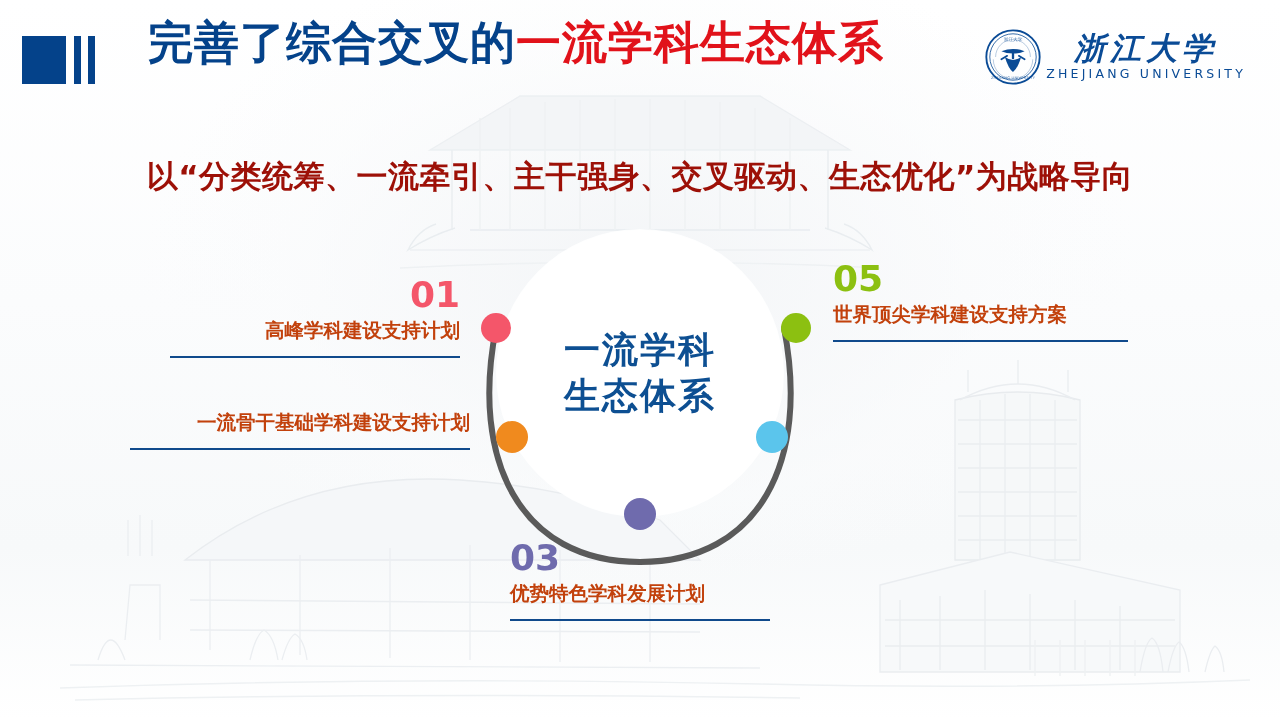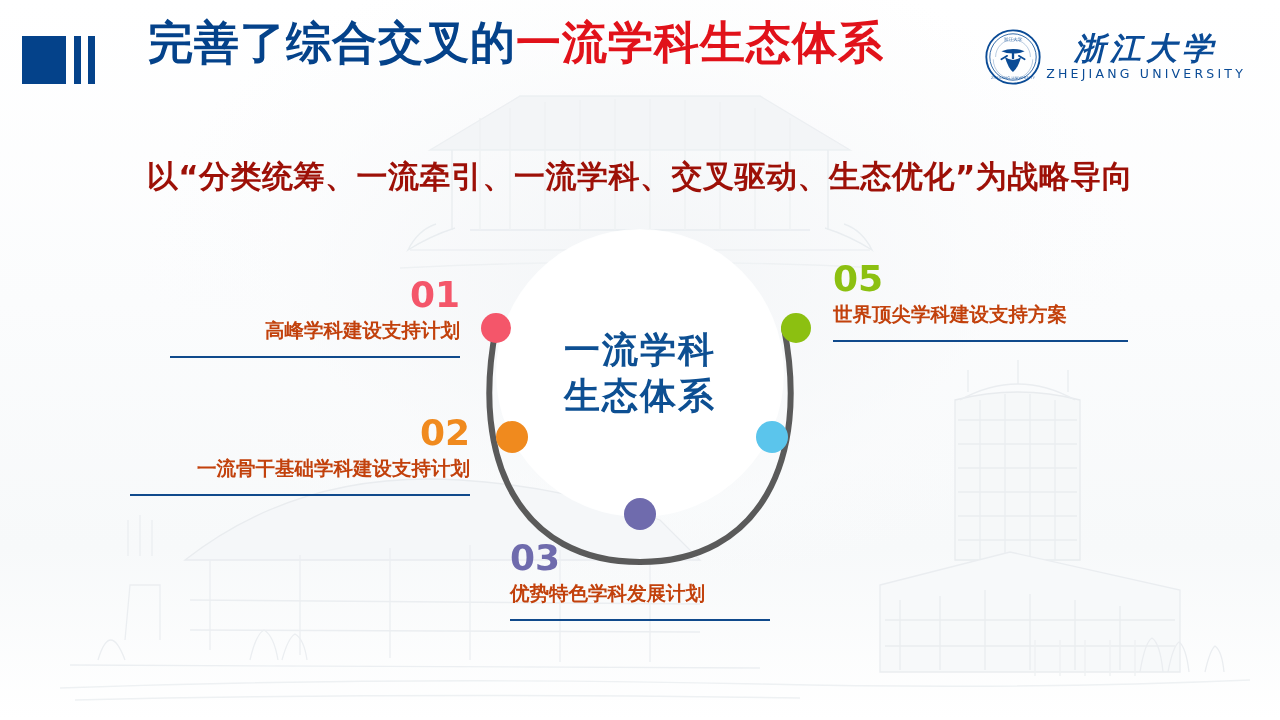--- a/index.html
+++ b/index.html
@@ -179,21 +179,21 @@
         <text x="50" y="22" font-size="8" fill="#0a4b96" text-anchor="middle" opacity="0.8">浙江大学</text>
         <text x="50" y="88" font-size="6.2" fill="#0a4b96" text-anchor="middle" opacity="0.8" letter-spacing="0.4">ZHEJIANG UNIVERSITY</text>
       </svg>
       <div class="logo-words">
         <div class="logo-cn">浙江大学</div>
         <div class="logo-en">ZHEJIANG UNIVERSITY</div>
       </div>
     </div>
   </div>
 
-  <div class="subtitle">以“分类统筹、一流牵引、一流学科、交叉驱动、生态优化”为战略导向</div>
+  <div class="subtitle">以“分类统筹、一流牵引、主干强身、交叉驱动、生态优化”为战略导向</div>
 
   <div class="diagram">
 
     <svg class="arc-svg" viewBox="0 0 1280 470">
       <path d="M496 118 C470 250 520 352 640 352 C760 352 810 250 784 118" fill="none" stroke="#5a5a5a" stroke-width="6" stroke-linecap="round"></path>
     </svg>
 
     <div class="center-circle"></div>
     <div class="center-text">
       <div>一流学科</div>
@@ -206,21 +206,20 @@
     <div class="node" style="left:756px;top:211px;width:32px;height:32px;background:#5bc5ec;"></div>
     <div class="node" style="left:781px;top:103px;width:30px;height:30px;background:#8cc011;"></div>
 
     <div class="item left" style="left:170px;top:62px;width:290px;">
       <div class="num" style="color:#f4566a;">01</div>
       <div class="label">高峰学科建设支持计划</div>
       <div class="rule"></div>
     </div>
 
     <div class="item left" style="left:130px;top:200px;width:340px;">
-      <div class="num" style="color:#f08a1e;">02</div>
       <div class="label">一流骨干基础学科建设支持计划</div>
       <div class="rule"></div>
     </div>
 
     <div class="item center" style="left:510px;top:325px;width:260px;">
       <div class="num" style="color:#6f6bad;">03</div>
       <div class="label">优势特色学科发展计划</div>
       <div class="rule"></div>
     </div>
 

